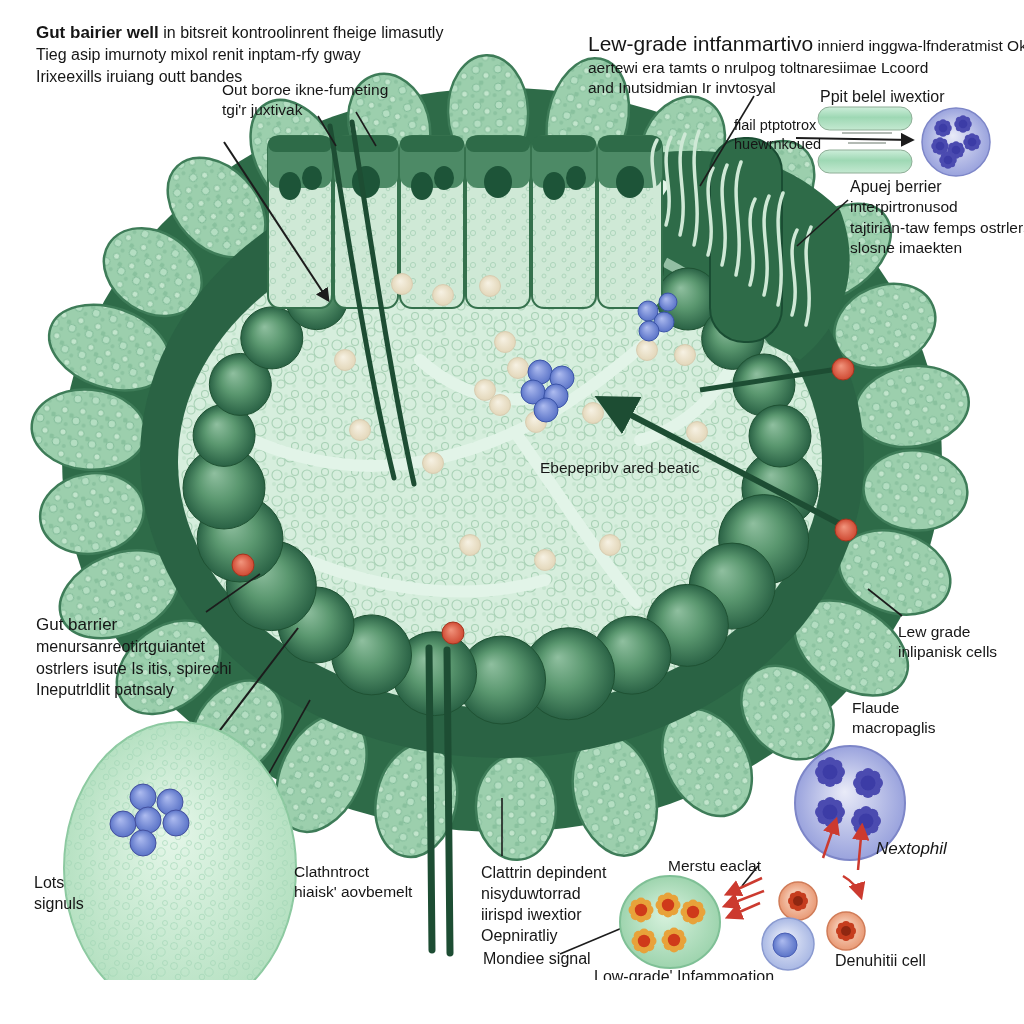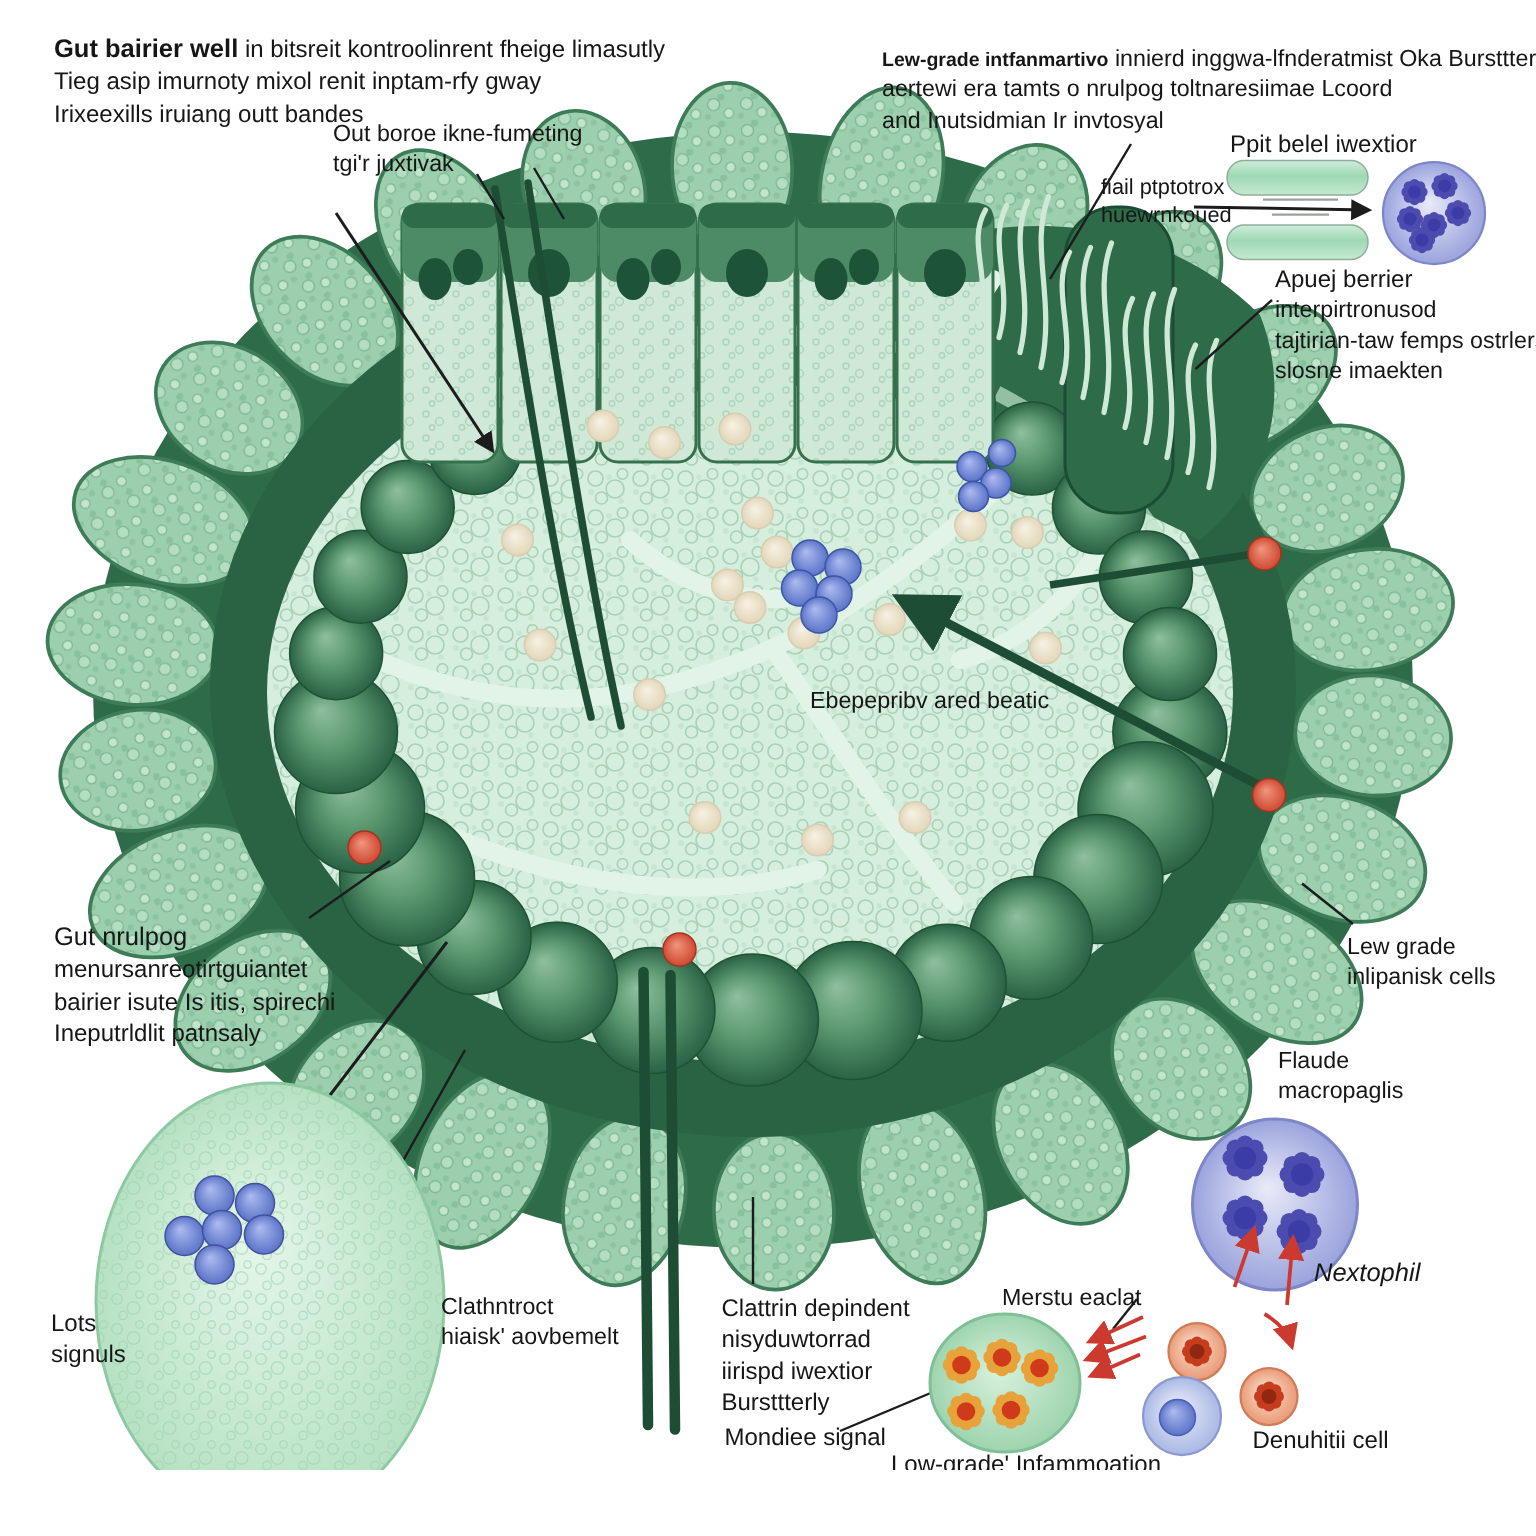--- a/index.html
+++ b/index.html
@@ -2,21 +2,21 @@
 <html><head>
 <meta charset="utf-8">
 <style>
   html,body{margin:0;padding:0;background:#ffffff;}
   #stage{position:relative;width:1024px;height:980px;overflow:hidden;background:#fff;
          font-family:"Liberation Sans",sans-serif;color:#141414;}
   #art{position:absolute;left:0;top:0;}
   .lbl{position:absolute;font-size:15.5px;line-height:1.32;white-space:nowrap;color:#161616;}
   .ln{display:block;}
   .b{font-weight:bold;font-size:17px;}
-  .b2{font-weight:bold;font-size:13px;margin-top:27px;}
+  .b2{font-weight:normal;font-size:21px;margin-top:27px;}
   .fs16{font-size:16px;}
   .fs17{font-size:17px;}
   .fs14{font-size:14.5px;}
 </style>
 </head>
 <body>
 
 <div id="stage">
   <svg id="art" width="1024" height="1024" viewBox="0 0 1024 1024">
       <defs>
@@ -501,23 +501,23 @@
     <span class="ln">interpirtronusod</span>
     <span class="ln">tajtirian-taw femps ostrlers</span>
     <span class="ln">slosne imaekten</span>
   </div>
 
   <div class="lbl" style="left:540px;top:458px;">
     <span class="ln">Ebepepribv ared beatic</span>
   </div>
 
   <div class="lbl fs16" style="left:36px;top:614px;">
-    <span class="ln fs17">Gut nrulpog</span>
+    <span class="ln fs17">Gut barrier</span>
     <span class="ln">menursanreotirtguiantet</span>
-    <span class="ln">bairier isute Is itis, spirechi</span>
+    <span class="ln">ostrlers isute Is itis, spirechi</span>
     <span class="ln">Ineputrldlit patnsaly</span>
   </div>
 
   <div class="lbl" style="left:898px;top:622px;">
     <span class="ln">Lew grade</span>
     <span class="ln">inlipanisk cells</span>
   </div>
 
   <div class="lbl" style="left:852px;top:698px;">
     <span class="ln">Flaude</span>
@@ -529,21 +529,21 @@
   </div>
 
   <div class="lbl" style="left:652px;top:856px;margin-left:16px;">
     <span class="ln">Merstu eaclat</span>
   </div>
 
   <div class="lbl fs16" style="left:481px;top:862px;">
     <span class="ln">Clattrin depindent</span>
     <span class="ln">nisyduwtorrad</span>
     <span class="ln">iirispd iwextior</span>
-    <span class="ln">Bursttterly</span>
+    <span class="ln">Oepniratliy</span>
   </div>
 
   <div class="lbl fs16" style="left:483px;top:948px;">
     <span class="ln">Mondiee signal</span>
   </div>
 
   <div class="lbl fs16" style="left:594px;top:966px;">
     <span class="ln">Low-grade' Infammoation</span>
   </div>
 

